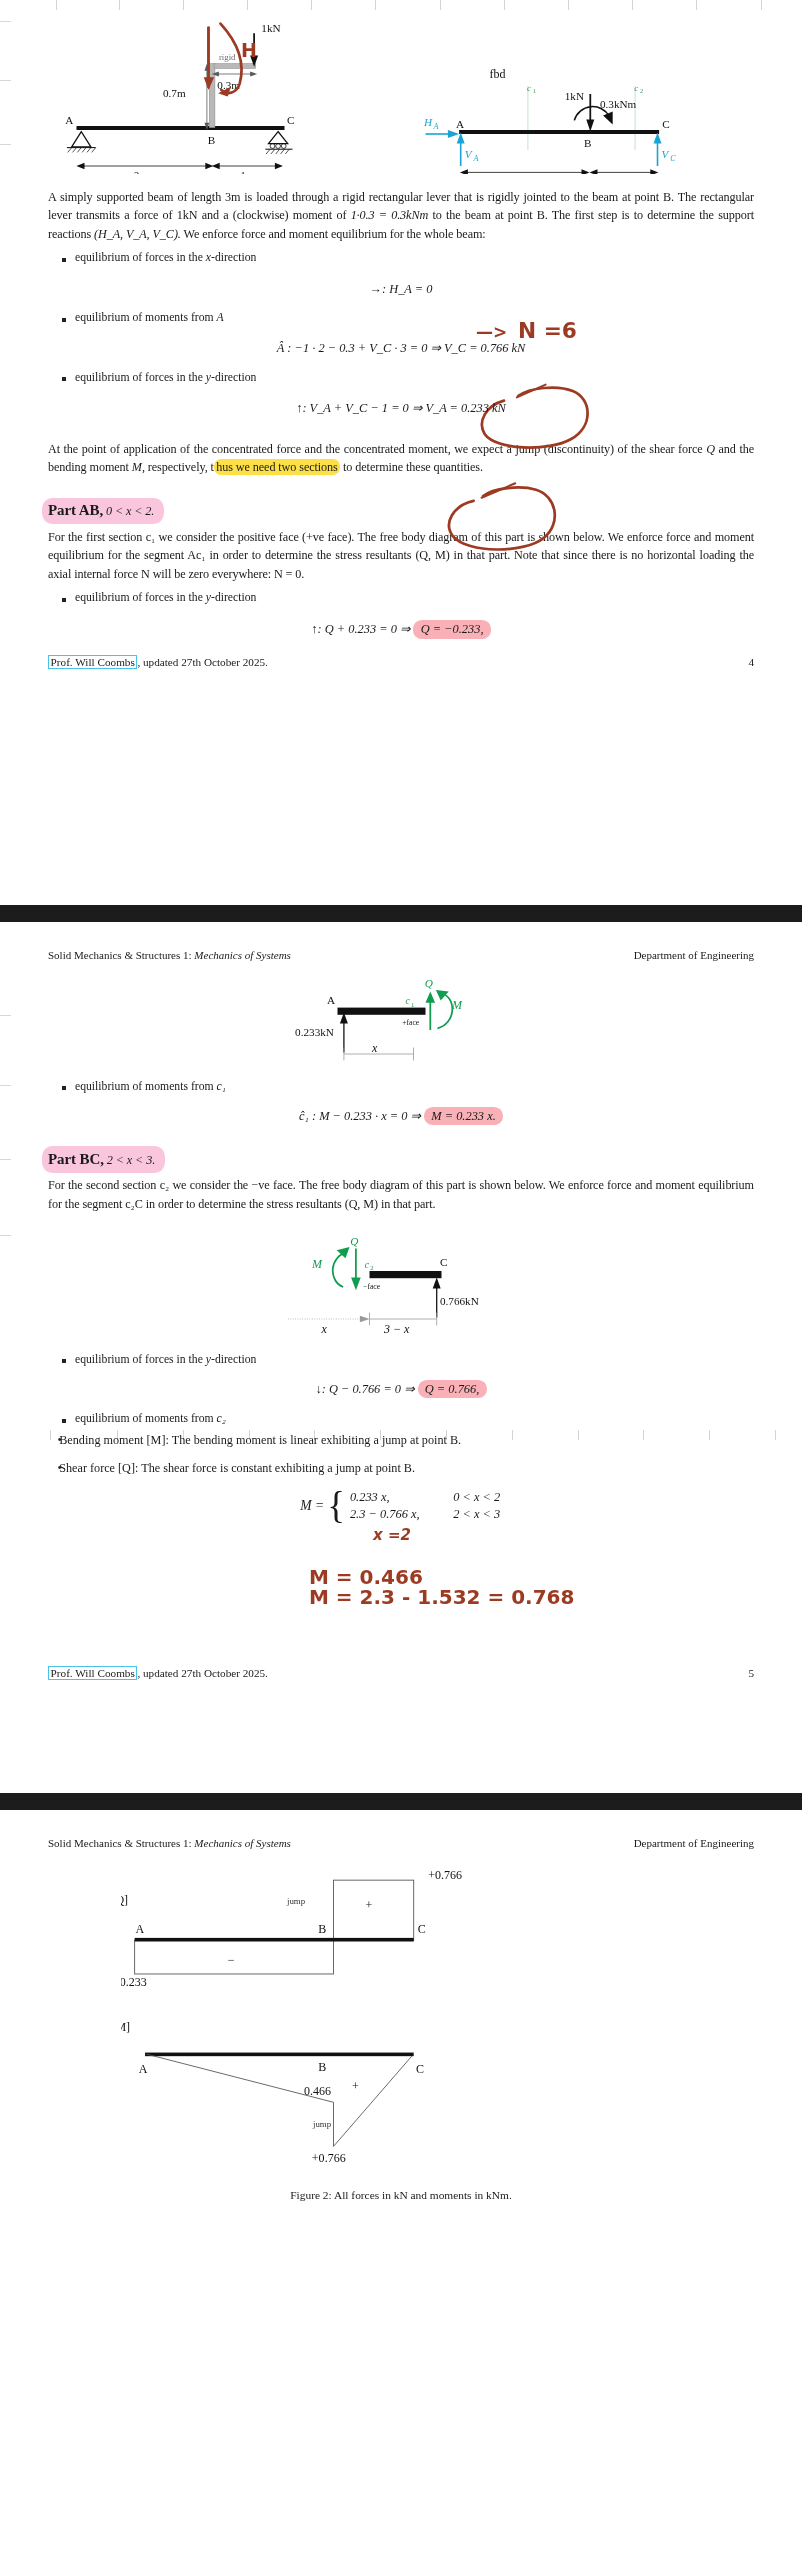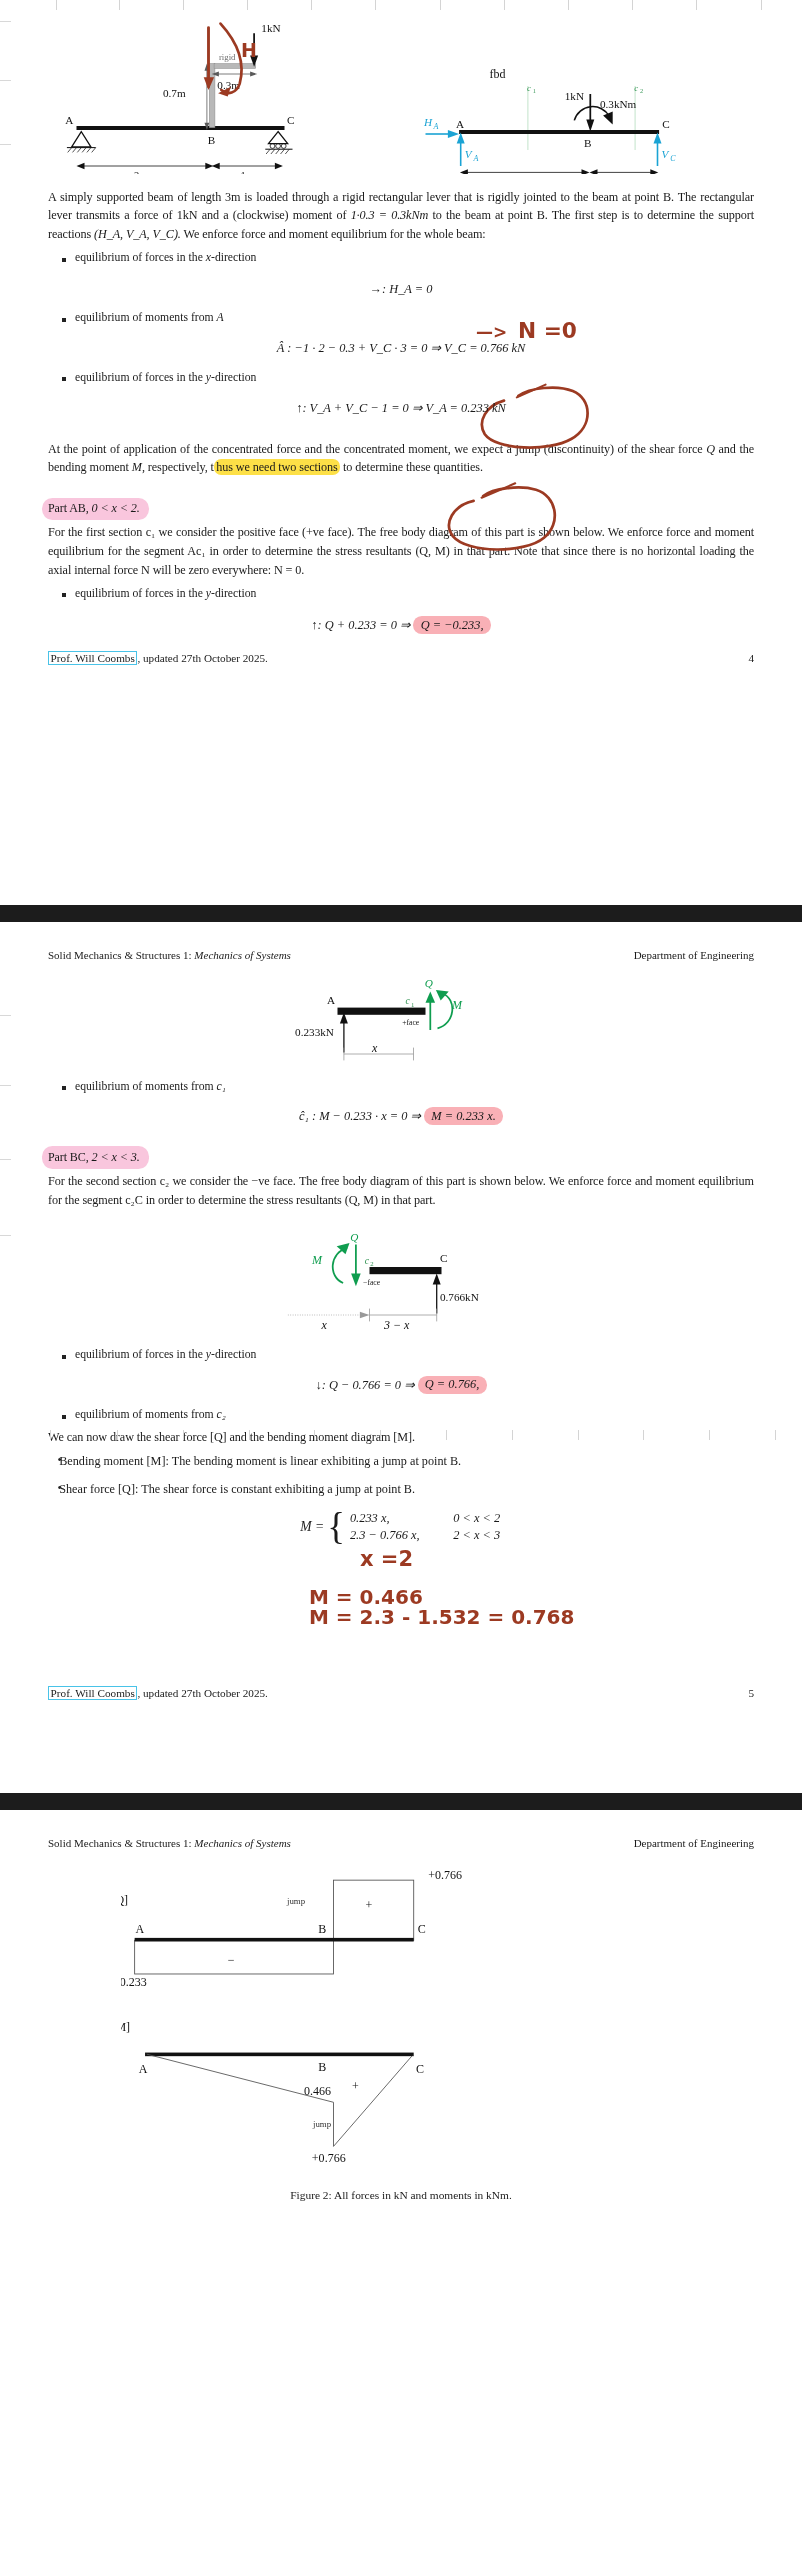--- a/index.html
+++ b/index.html
@@ -96,21 +96,21 @@
     background: #f9c6dd;
     border-radius: 10.4px;
     padding: 1.6px 9.6px 2.4px 6.4px;
     display:inline-block;
     margin-left:-6.4px;
   }
   .hl-cyanbox {
     border:0.8px solid #49c3e8;
     padding:0px 1.6px;
   }
-  .part-title { font-weight: normal; font-size: 12px; }
+  .part-title { font-weight: bold; font-size: 15px; }
 
   .footer {
     display:flex; justify-content: space-between; align-items:flex-end;
     font-size: 11.2px;
     padding: 0 48px;
   }
 
   .hdr {
     display:flex; justify-content: space-between;
     font-size: 11px;
@@ -285,21 +285,21 @@
         <span>equilibrium of forces in the </span><span class="mth">x</span><span>-direction</span>
       </li>
     </ul>
     <div class="eqline" style="margin-top:17.6px;">
       <span class="eqbox">
         <span class="mth">→:   H_A = 0</span>
       </span>
     </div>
     <div class="hw" style="left:476px;top:318px;font-size:17px;">
       <span>—&gt;</span>
-      <span style="font-size:21.7px;margin-left:4.8px;">N =0</span>
+      <span style="font-size:21.7px;margin-left:4.8px;">N =6</span>
     </div>
 
     <ul class="eqlist">
       <li>
         <span>equilibrium of moments from </span><span class="mth">A</span>
       </li>
     </ul>
     <div class="eqline" style="margin-top:16px;">
       <span class="eqbox">
         <span class="mth">Â :   −1 · 2 − 0.3 + V_C · 3 = 0  ⇒  V_C = 0.766 kN</span>
@@ -480,21 +480,20 @@
       <i style="left:380px"></i>
     <i style="left:446px"></i>
       <i style="left:512px"></i>
       <i style="left:578px"></i>
     <i style="left:643px"></i>
       <i style="left:709px"></i>
       <i style="left:775px"></i>
   </div>
 
   <div class="content">
-    <p class="para" style="margin-top:6.4px;">We can now draw the shear force [Q] and the bending moment diagram [M].</p>
 
     <ul class="dotlist">
       <li>Bending moment [M]: The bending moment is linear exhibiting a jump at point B.</li>
       <li>Shear force [Q]: The shear force is constant exhibiting a jump at point B.</li>
     </ul>
 
     <div style="display:flex;justify-content:center;align-items:center;margin-top:4.8px;">
       <span class="mth" style="font-size:13.6px;margin-right:3.2px;">M =</span>
       <span style="font-size:37px;line-height:0.75;font-family:'Liberation Serif',serif;">{</span>
       <table style="border-collapse:collapse;font-size:12.4px;margin-left:3.2px;">
@@ -505,21 +504,21 @@
         </tr>
         <tr>
           <td class="mth" style="padding:0.8px 32px 0.8px 1.6px;">2.3 − 0.766 x,</td>
           <td class="mth" style="padding:0.8px 1.6px;">2 &lt; x &lt; 3</td>
         </tr>
       </tbody>
         </table>
     </div>
 
     <div style="position:relative;height:120px;">
-      <div class="hw" style="left:312px;top:3.2px;font-size:21px;">x =2</div>
+      <div class="hw" style="left:325px;top:3.2px;font-size:15px;font-style:italic;">x =2</div>
       <div class="hw" style="left:261px;top:42px;font-size:20px;">M = 0.466</div>
       <div class="hw" style="left:261px;top:62px;font-size:20px;">M = 2.3 - 1.532 = 0.768</div>
     </div>
   </div>
 
   <div class="footer" style="margin-top:24px;">
     <div>
       <span class="hl-cyanbox">Prof. Will Coombs</span><span>, updated 27th October 2025.</span>
     </div>
     <div>5</div>

